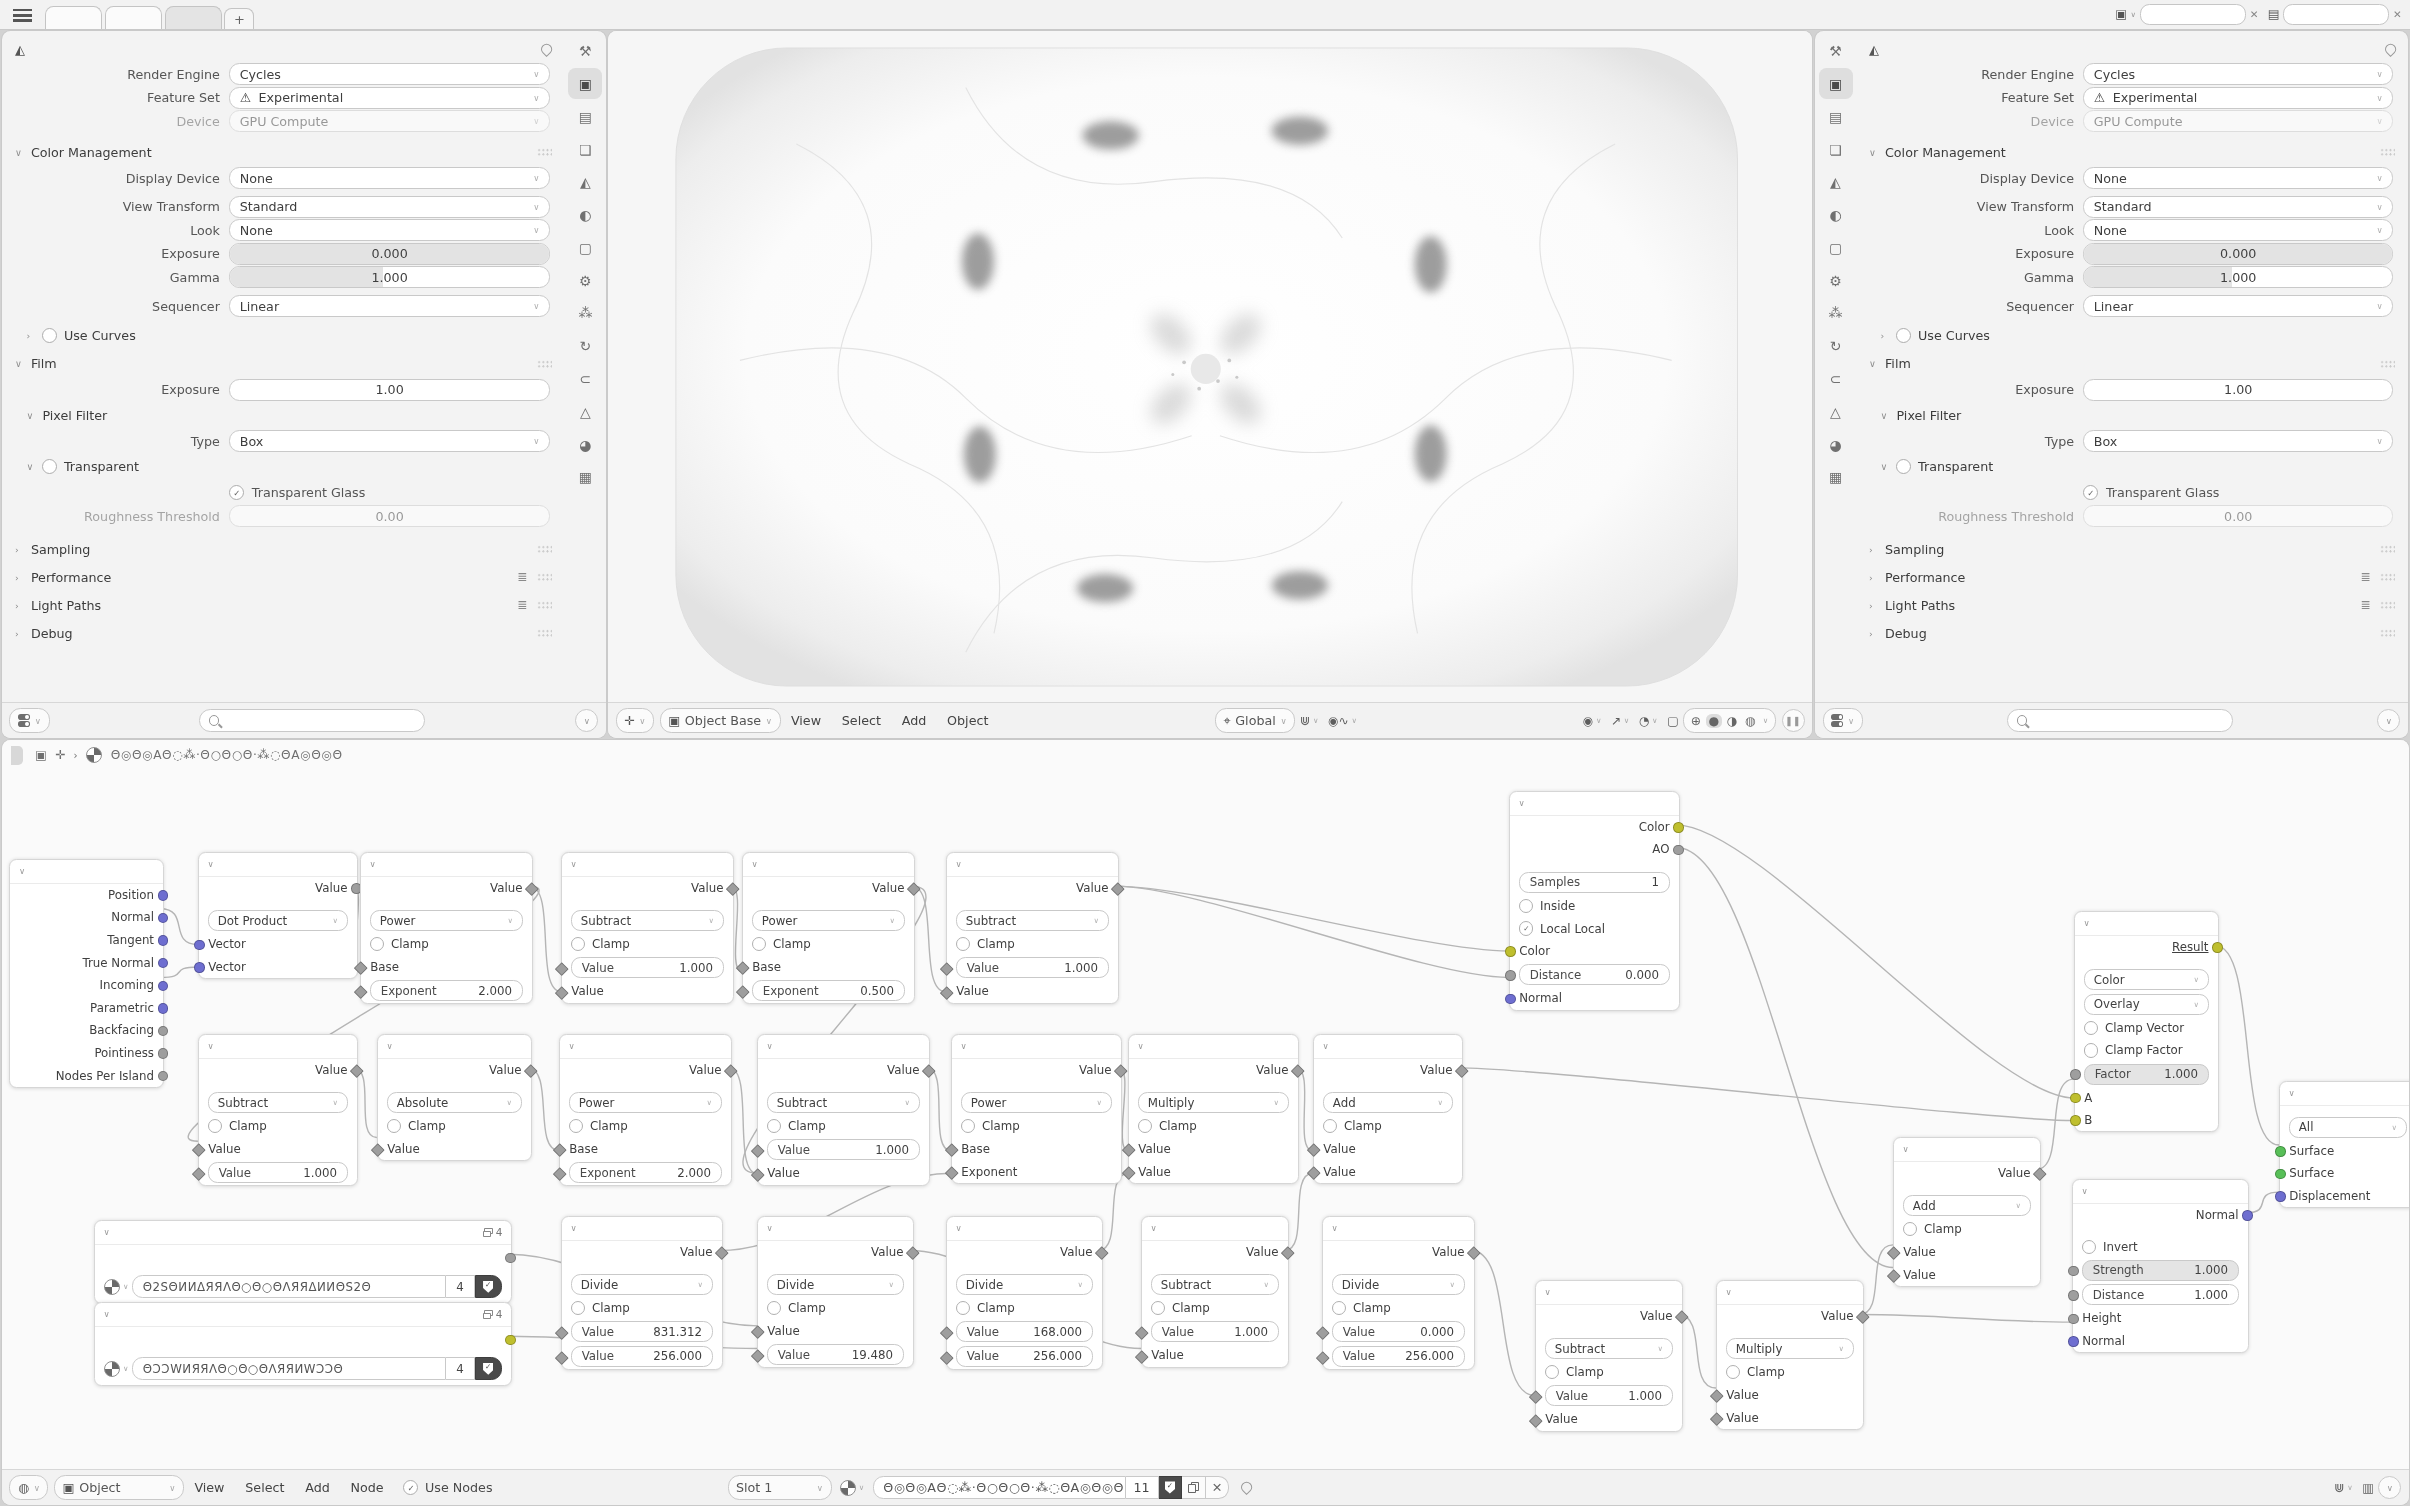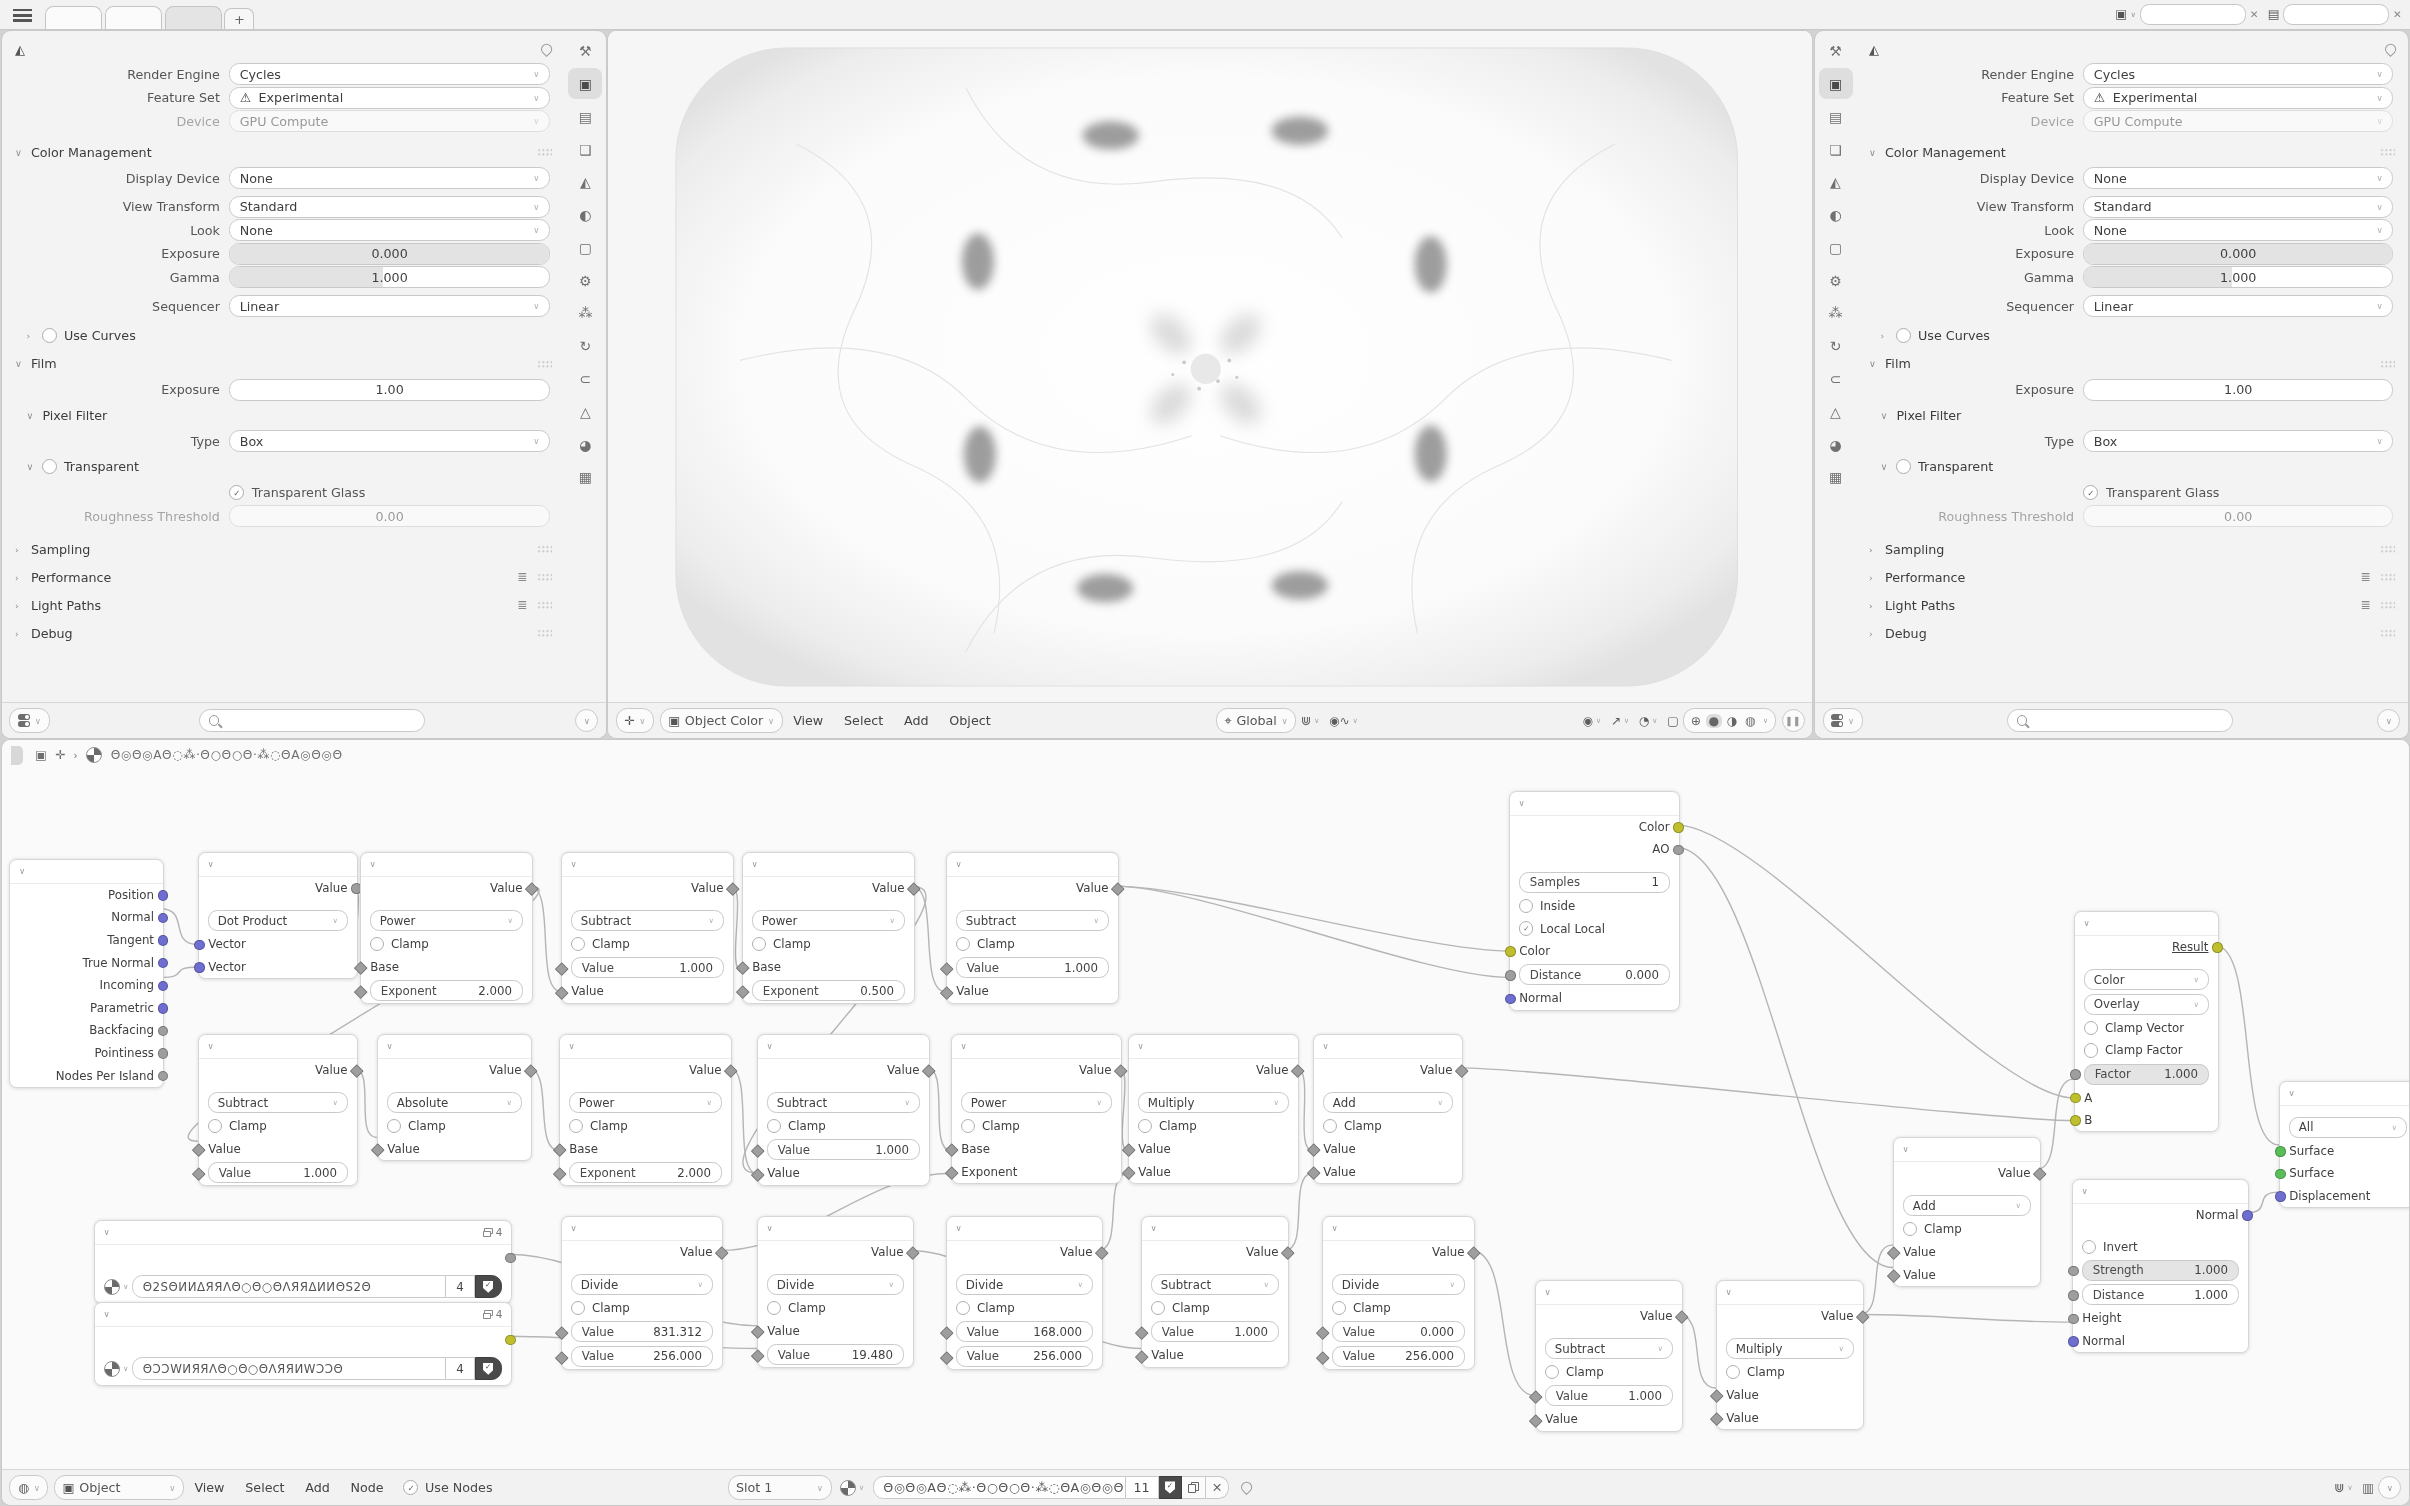--- a/index.html
+++ b/index.html
@@ -430,21 +430,21 @@
       </g>
     </svg>
   </div>
   <div class="ebar">
     <div class="roundbtn">
       <span>✛</span>
         <span class="chev">∨</span>
     </div>
     <div class="roundbtn" style="margin-left:5.6px;">
       <span>▣</span>
-      <span>Object Color</span>
+      <span>Object Base</span>
         <span class="chev">∨</span>
     </div>
     <span class="menu">View</span>
     <span class="menu">Select</span>
     <span class="menu">Add</span>
     <span class="menu">Object</span>
     <div class="hgap"></div>
     <div class="roundbtn">
       <span>⌖</span>
       <span>Global</span>

